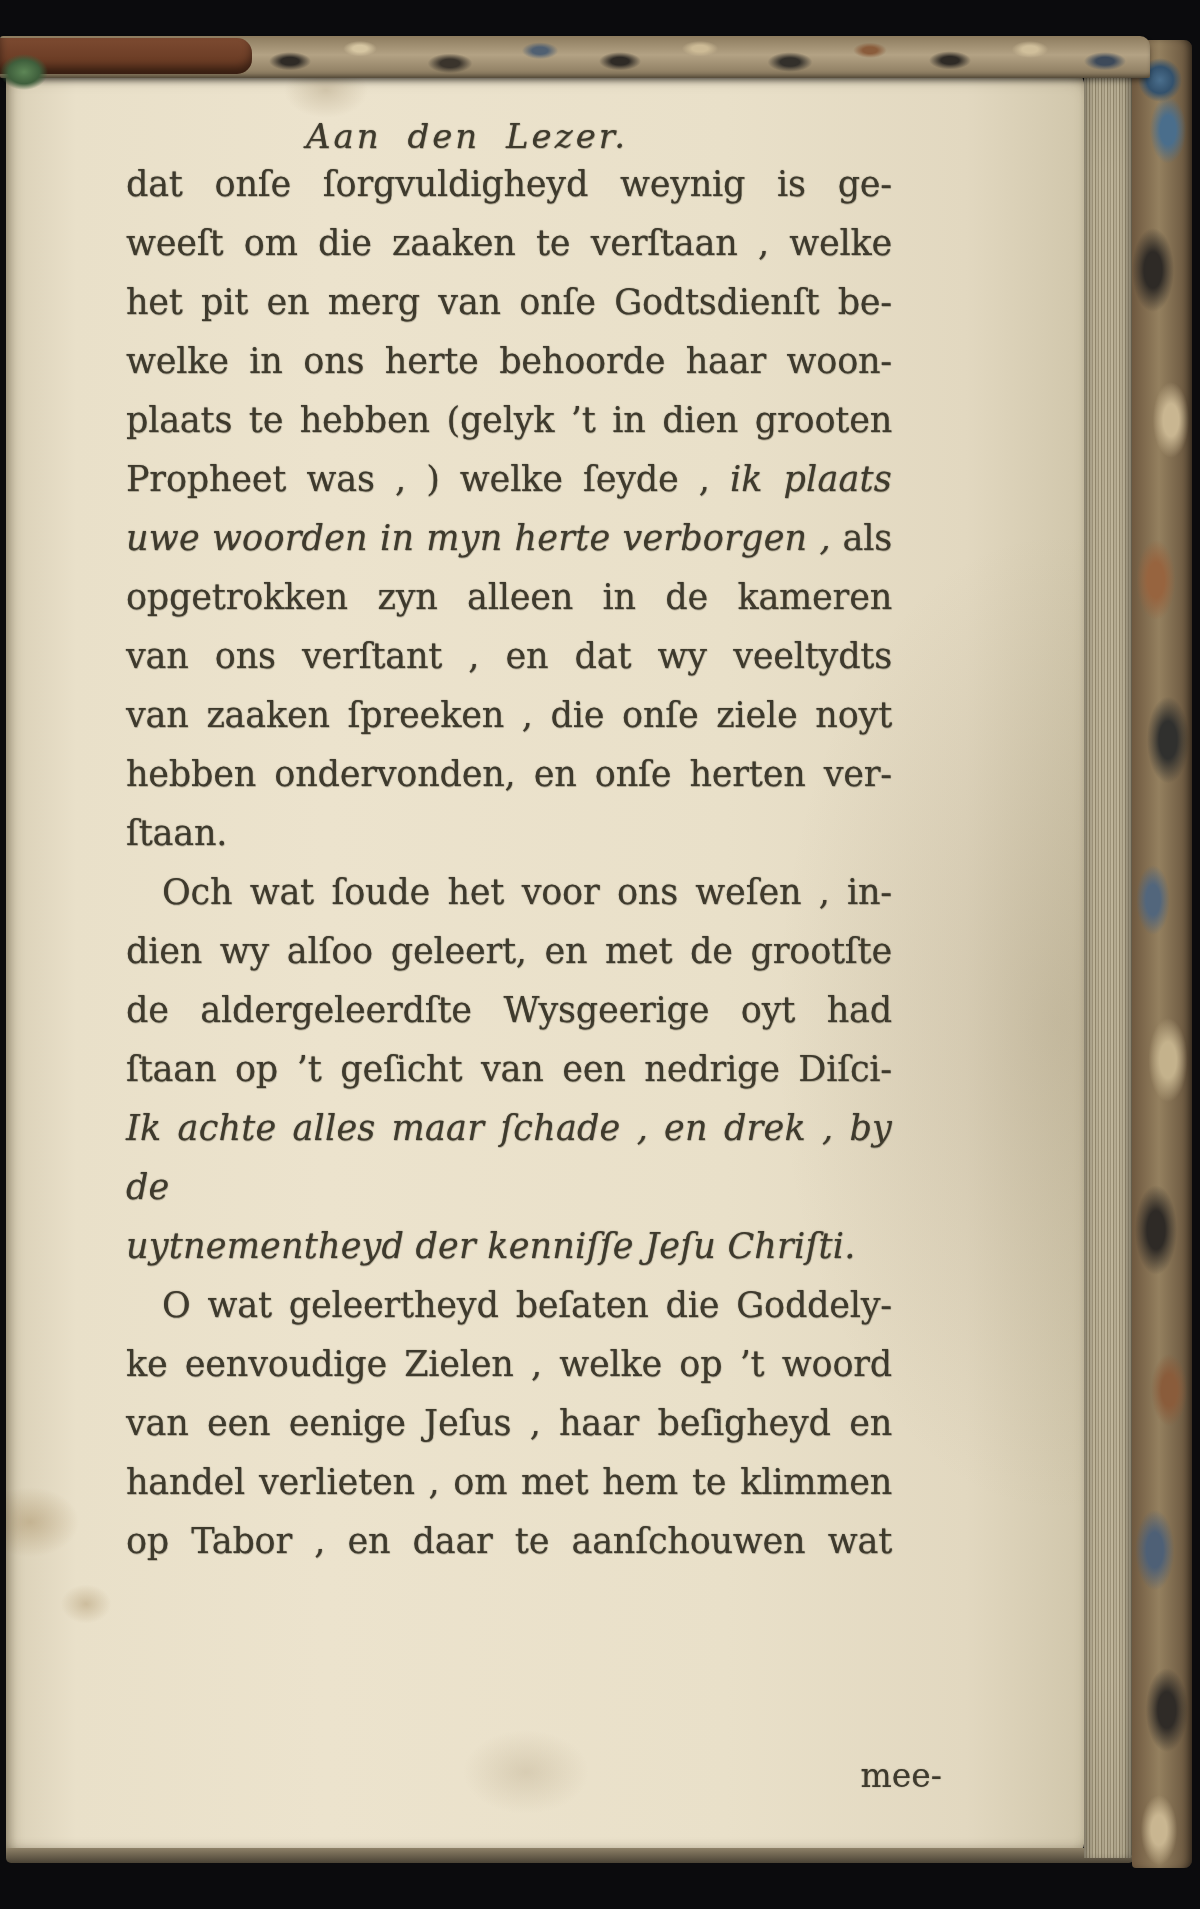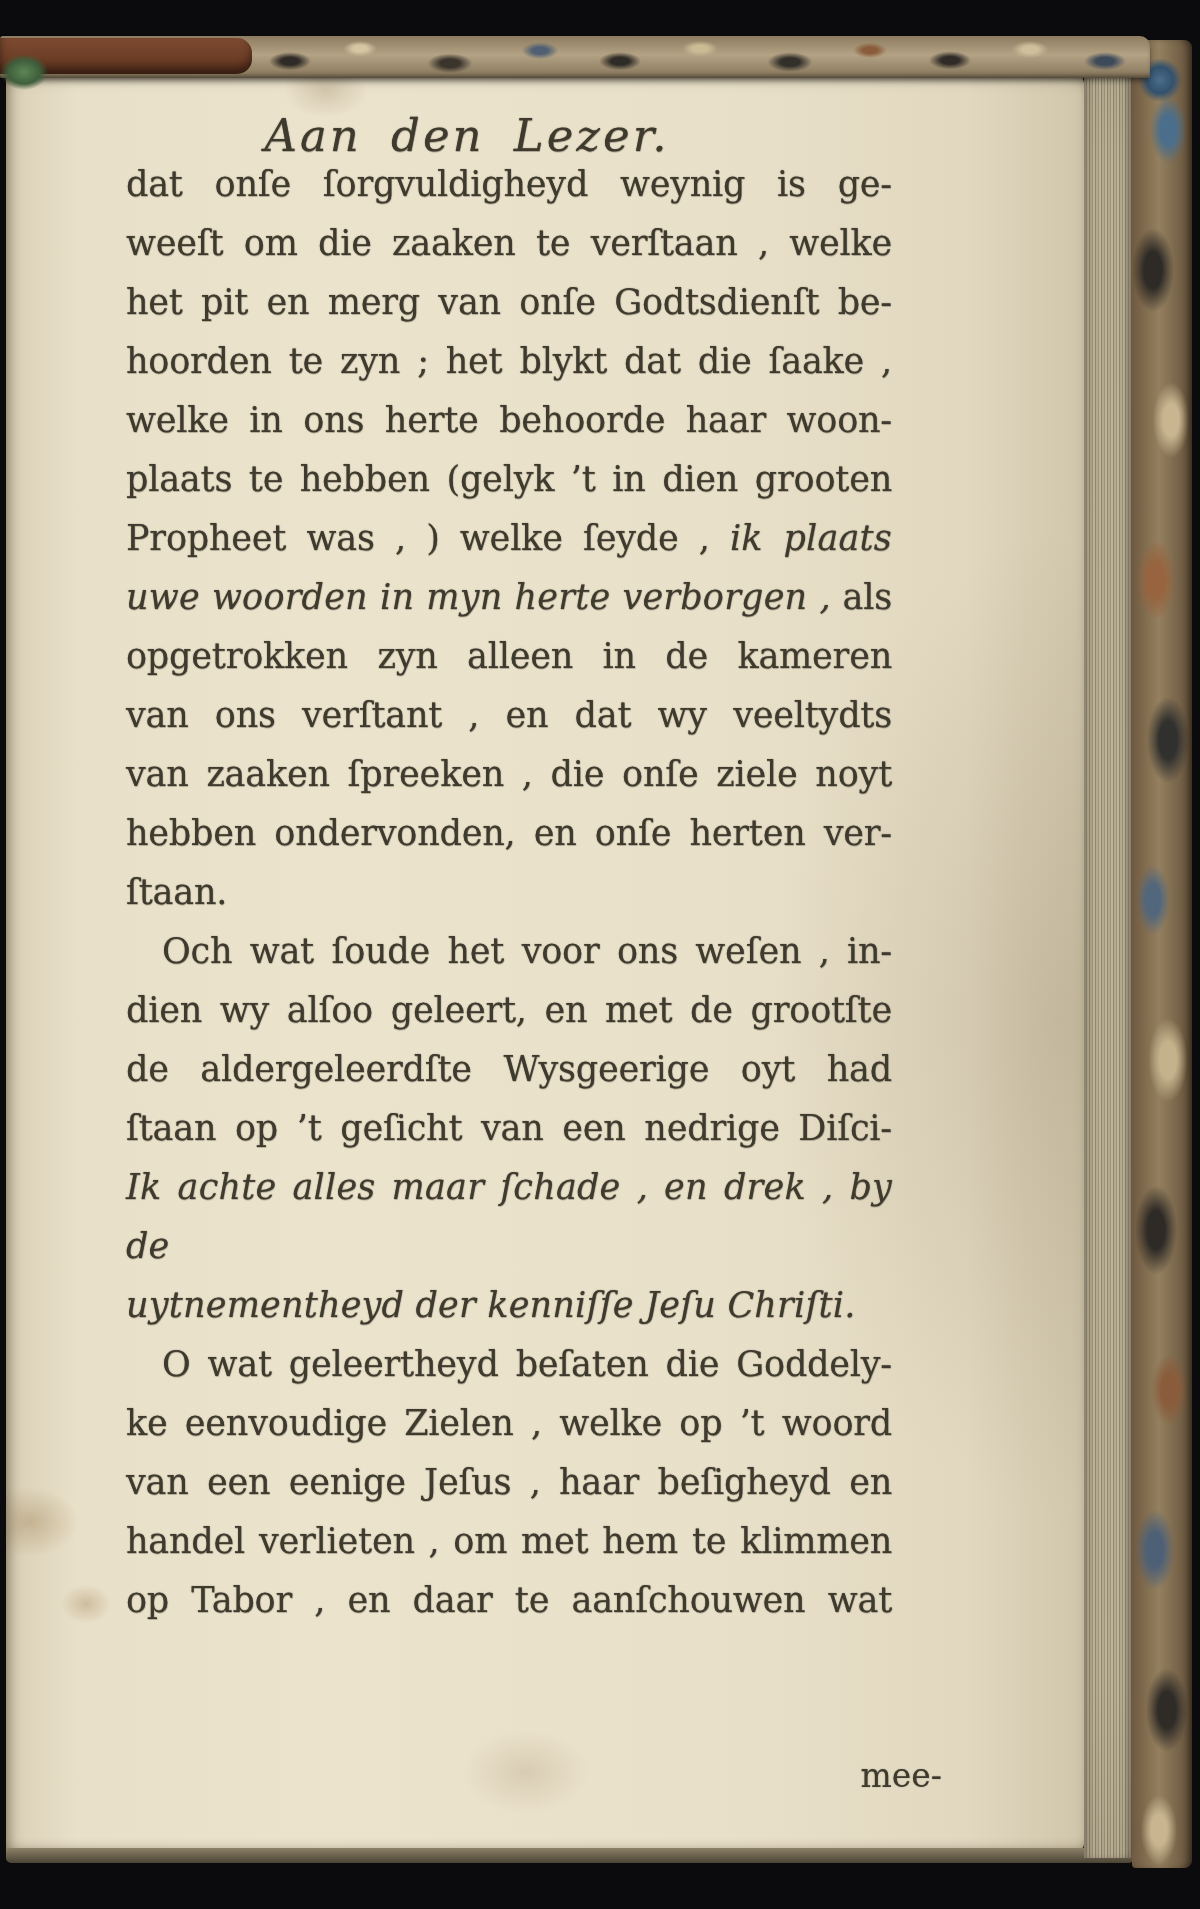--- a/index.html
+++ b/index.html
@@ -23,21 +23,21 @@
       linear-gradient(90deg,#d9cfb6 0px,#e9e0c9 70px,#ece3cd 320px,#e9e0c9 720px,#e2d8c0 960px,#d0c6ab 1078px);
     box-shadow:
       inset 0 12px 16px -9px rgba(60,50,30,.55),
       inset 12px 0 14px -9px rgba(90,78,55,.55),
       inset 0 -10px 12px -8px rgba(60,50,30,.4);
   }
   
   .page-title{
     position:absolute;left:120px;top:38px;width:766px;box-sizing:border-box;
     padding-right:84px;text-align:center;
-    font-style:italic;font-size:45px;line-height:52px;
+    font-style:italic;font-size:34px;line-height:52px;
     letter-spacing:3px;word-spacing:12px;
     color:var(--ink,#3e3a2d);
     text-shadow:0 0 1.2px rgba(58,53,40,.65),.5px .5px 0 rgba(58,53,40,.25);
   }
   .text-block{
     position:absolute;left:120px;top:83px;width:766px;
     font-size:35px;letter-spacing:-0.2px;
     color:var(--ink,#3e3a2d);
     text-shadow:0 0 1.2px rgba(58,53,40,.65),.5px .5px 0 rgba(58,53,40,.22);
   }
@@ -127,21 +127,20 @@
 
 <div class="scene">
 
   <div class="page">
     <div class="page-title">Aan den Lezer.</div>
 
     <div class="text-block">
         <div class="line"><span class="ro">dat onſe ſorgvuldigheyd weynig is ge-</span></div>
         <div class="line"><span class="ro">weeſt om die zaaken te verſtaan , welke</span></div>
         <div class="line"><span class="ro">het pit en merg van onſe Godtsdienſt be-</span></div>
-        <div class="line"><span class="ro">hoorden te zyn ; het blykt dat die ſaake ,</span></div>
         <div class="line"><span class="ro">welke in ons herte behoorde haar woon-</span></div>
         <div class="line"><span class="ro">plaats te hebben (gelyk ’t in dien grooten</span></div>
         <div class="line"><span class="ro">Propheet was , ) welke ſeyde , </span><span class="it">ik plaats</span></div>
         <div class="line"><span class="it">uwe woorden in myn herte verborgen ,</span><span class="ro"> als</span></div>
         <div class="line"><span class="ro">opgetrokken zyn alleen in de kameren</span></div>
         <div class="line"><span class="ro">van ons verſtant , en dat wy veeltydts</span></div>
         <div class="line"><span class="ro">van zaaken ſpreeken , die onſe ziele noyt</span></div>
         <div class="line"><span class="ro">hebben ondervonden, en onſe herten ver-</span></div>
         <div class="line nj"><span class="ro">ſtaan.</span></div>
         <div class="line ind"><span class="ro">Och wat ſoude het voor ons weſen , in-</span></div>

